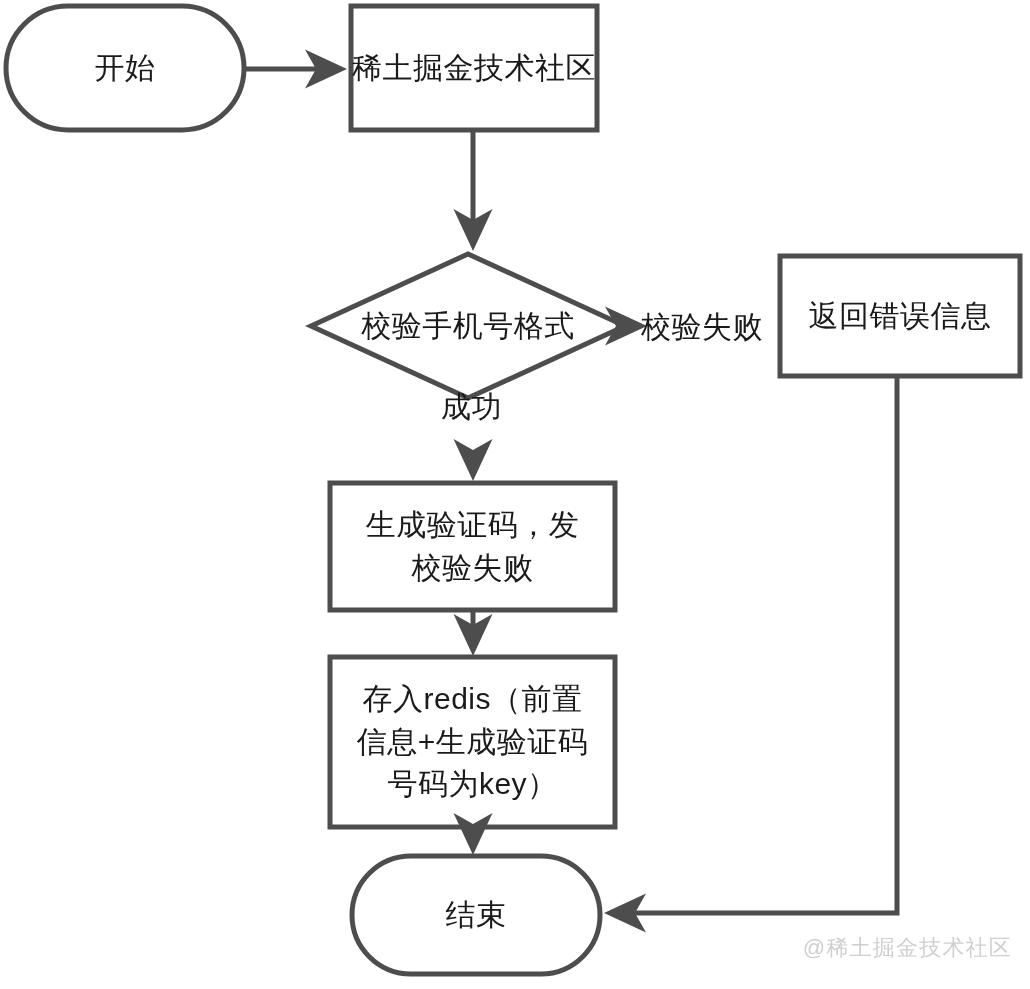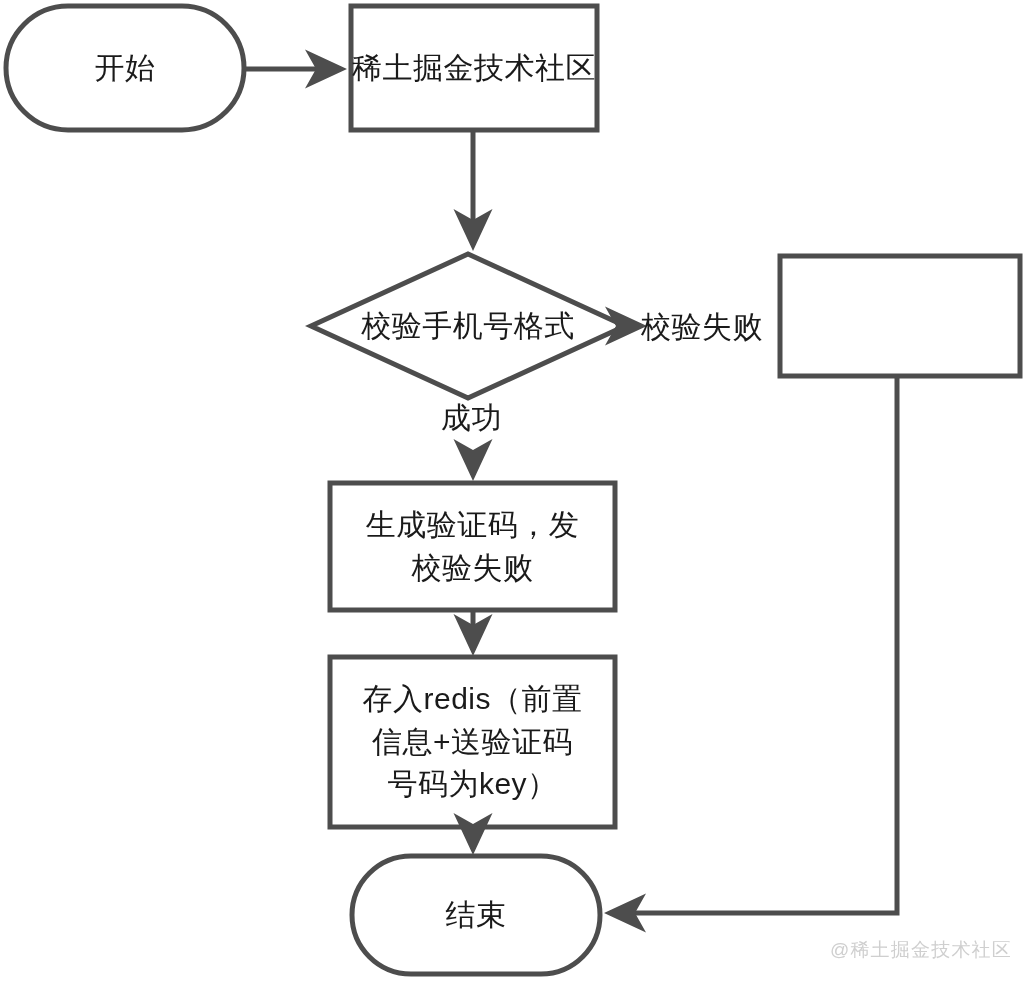--- a/index.html
+++ b/index.html
@@ -44,21 +44,21 @@
     line-height: 1;
     letter-spacing: 0.5px;
     white-space: nowrap;
     pointer-events: none;
   }
   #watermark-text {
     position: absolute;
     right: 18px;
     bottom: 26px;
     color: #cfcfcf;
-    font-size: 19px;
+    font-size: 22px;
     letter-spacing: 1.2px;
     white-space: nowrap;
     pointer-events: none;
   }
 </style>
 </head>
 <body>
 
 <div id="flowchart-canvas">
 
@@ -97,29 +97,30 @@
 
     <path d="M897,377 L897,913 L610,913" fill="none" stroke="#4d4d4d" stroke-width="5" stroke-linejoin="miter" marker-end="url(#arrowhead)"></path>
   </svg>
 
   <div class="node-label" style="left:6px; top:6px; width:238px; height:124px;">开始</div>
 
   <div class="node-label" style="left:351px; top:6px; width:246px; height:124px;">稀土掘金技术社区</div>
 
   <div class="node-label" style="left:311px; top:296px; width:314px; height:60px;">校验手机号格式</div>
 
+  <div class="node-label" style="left:780px; top:256px; width:240px; height:120px;">返回错误信息</div>
 
   <div class="node-label" style="left:340px; top:483px; width:265px; height:127px;">生成验证码，发
 校验失败</div>
 
   <div class="node-label" style="left:340px; top:657px; width:265px; height:170px;">存入redis（前置
-信息+送验证码
+信息+生成验证码
 号码为key）</div>
 
   <div class="node-label" style="left:352px; top:856px; width:248px; height:118px;text-align:right;">结束</div>
 
   <div class="edge-label" style="left:641px; top:312px;">校验失败</div>
 
-  <div class="edge-label" style="left:441px; top:403px;text-align:right;">成功</div>
+  <div class="edge-label" style="left:441px; top:392px;text-align:right;">成功</div>
 
   <div id="watermark-text">@稀土掘金技术社区</div>
 
 </div>
 
 </body></html>

